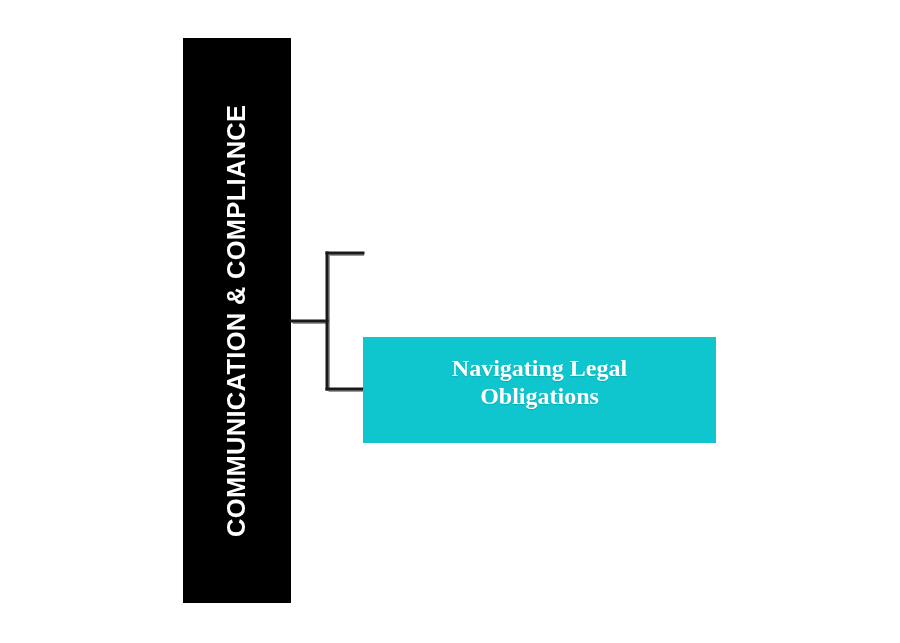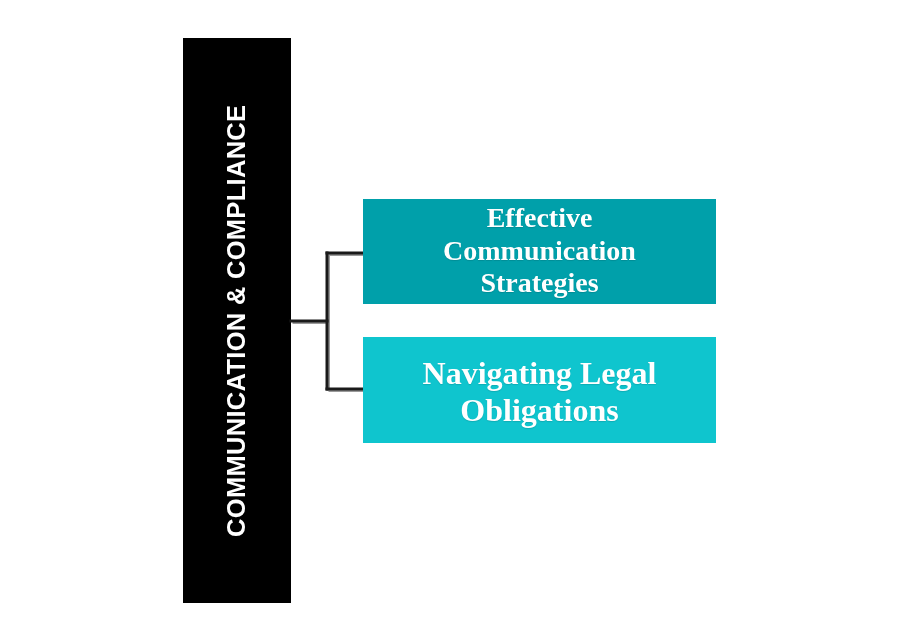--- a/index.html
+++ b/index.html
@@ -88,21 +88,21 @@
   }
 
   #topic-box-1 {
     top: 337px;
     height: 106px;
     background: #0FC5CE;
     align-items: flex-start;
     padding-top: 18px;
   }
   #topic-box-1 .topic-box-label {
-    font-size: 32px;
+    font-size: 24px;
   }
 </style>
 </head>
 <body>
 
 <div id="canvas">
 
   <div class="category-bar">
     <div class="category-bar-label">COMMUNICATION &amp; COMPLIANCE</div>
   </div>
@@ -119,24 +119,19 @@
 
       <g stroke="#1a1a1a" stroke-width="3" fill="none" stroke-linecap="square">
         <path d="M 44 13 L 80 13"></path>
         <path d="M 44 13 L 44 149"></path>
         <path d="M 44 149 L 80 149"></path>
         <path d="M 8 81 L 44 81"></path>
       </g>
     </svg>
   </div>
 
-  <div class="topic-box" id="topic-box-0">
-    <div class="topic-box-label">Effective
-Communication
-Strategies</div>
-  </div>
 
   <div class="topic-box" id="topic-box-1">
     <div class="topic-box-label">Navigating  Legal
 Obligations</div>
   </div>
 
 </div>
 
 </body></html>

